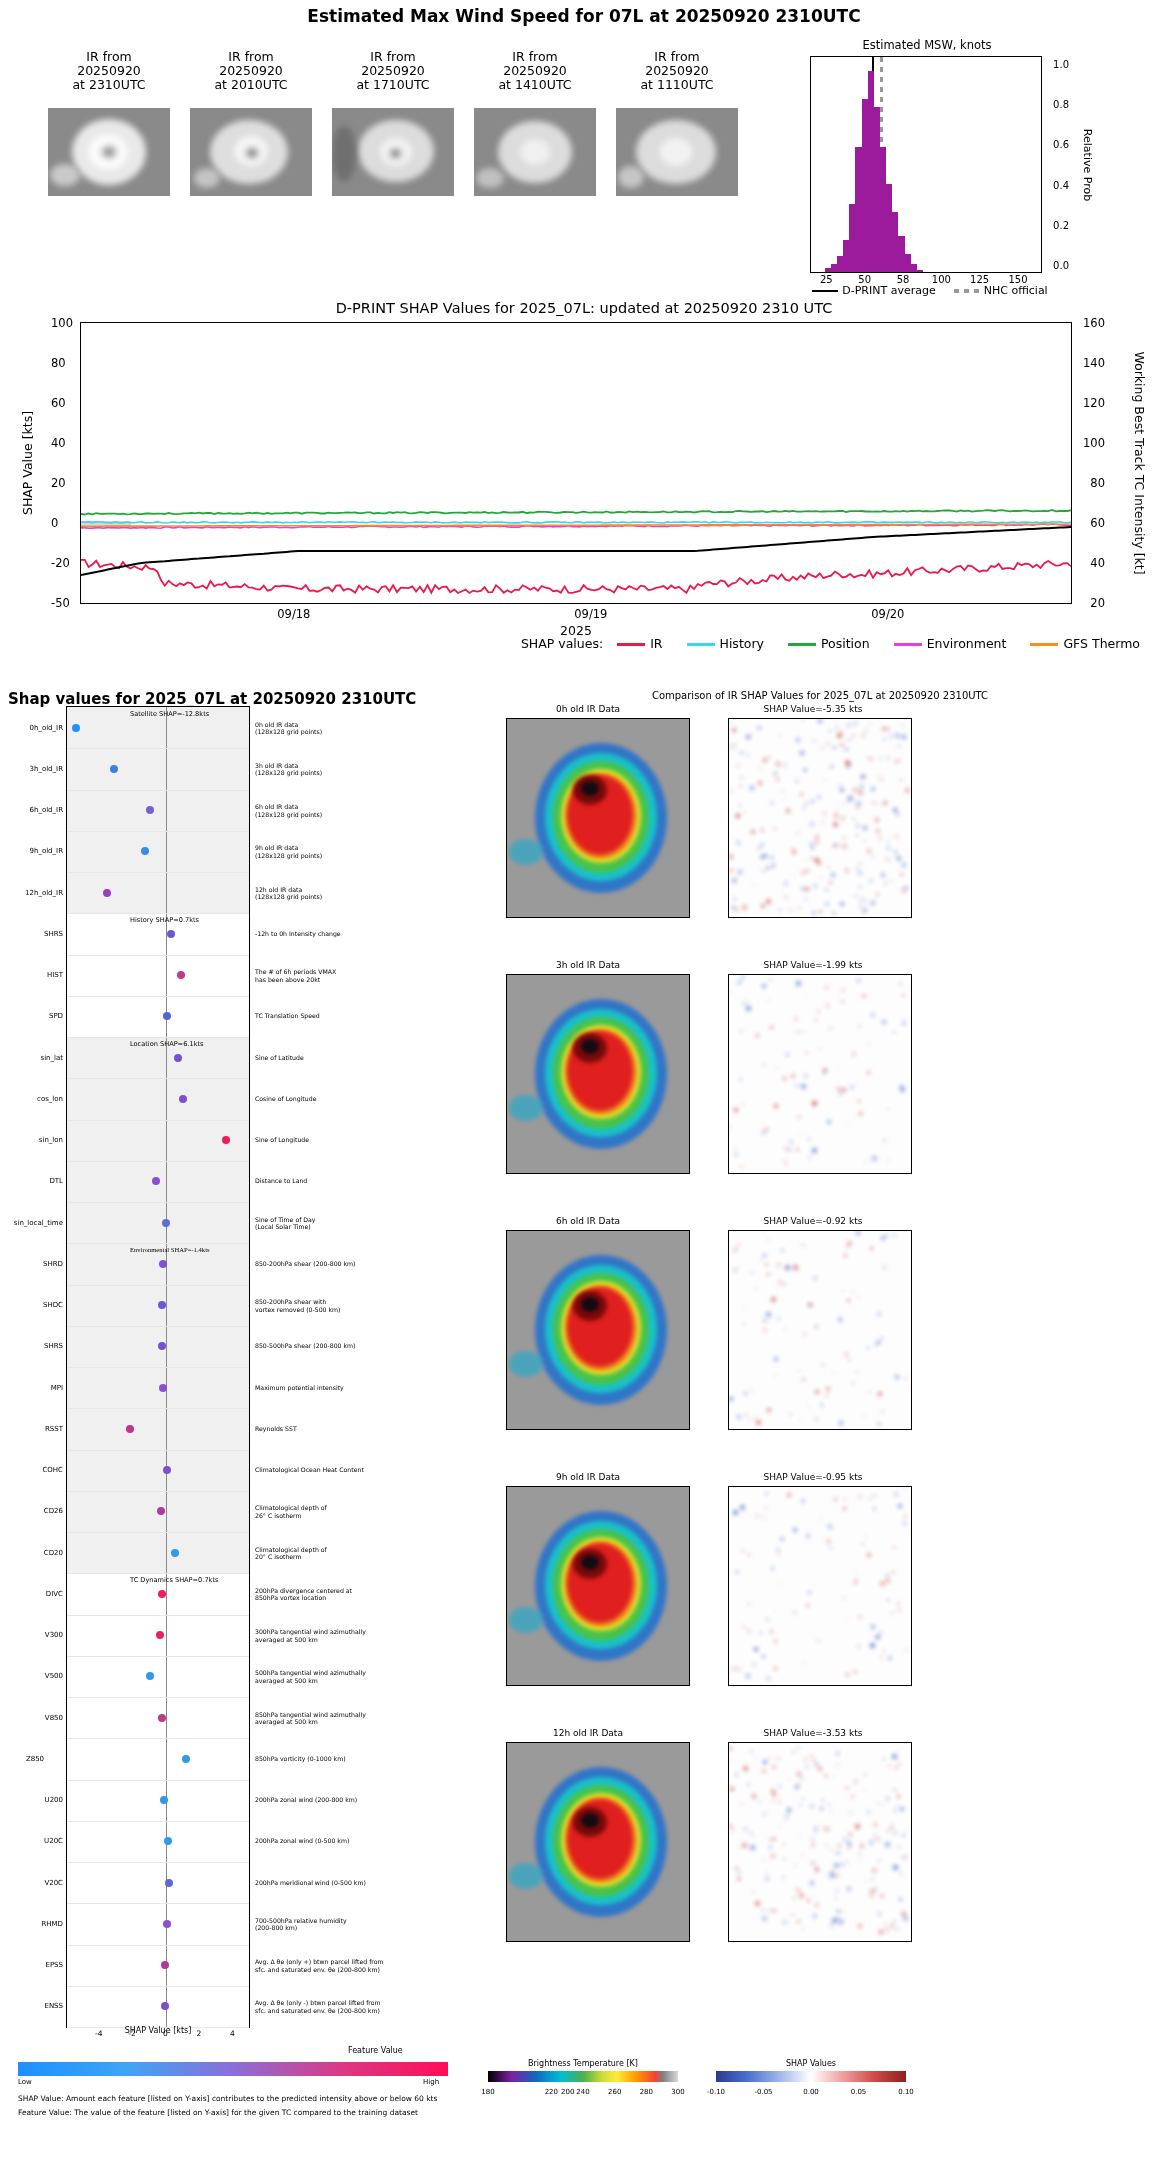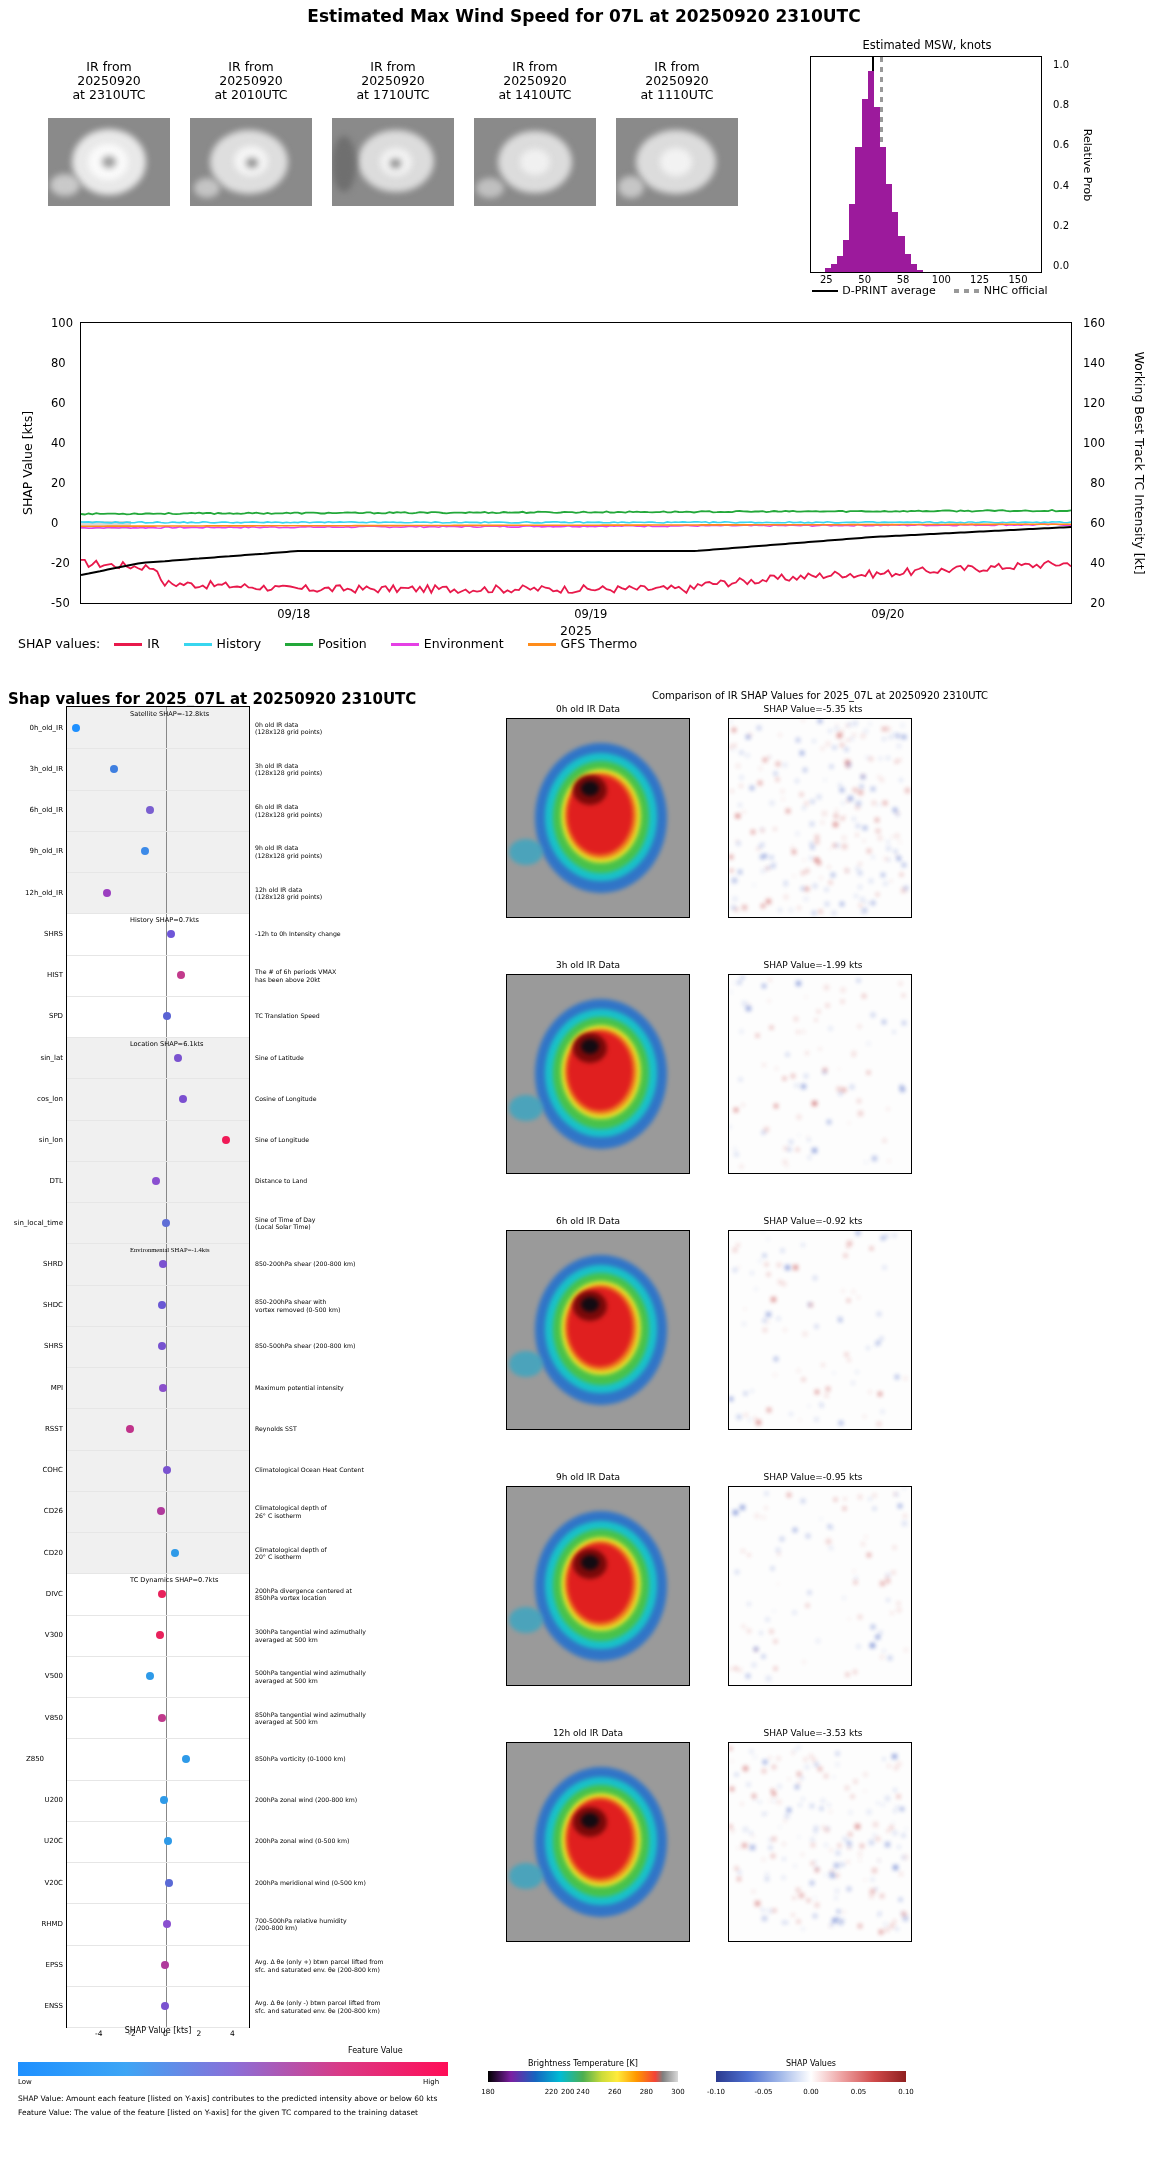--- a/index.html
+++ b/index.html
@@ -2,21 +2,21 @@
 <html><head>
 <meta charset="utf-8">
 <style>
   html,body{margin:0;padding:0;background:#ffffff;}
   body{width:1168px;height:2158px;font-family:"DejaVu Sans",sans-serif;color:#000;position:relative;overflow:hidden;}
   .abs{position:absolute;}
   
   #main-title{top:6px;left:0;width:1168px;text-align:center;font-size:17px;font-weight:bold;}
   
   #ir-strip{top:50px;left:48px;width:700px;display:flex;gap:20px;}
-  .ir-cell{width:122px;margin-top:10px;}
+  .ir-cell{width:122px;}
   .ir-cap{font-size:12.5px;line-height:14px;text-align:center;height:56px;}
   .ir-img{width:122px;height:88px;margin-top:2px;position:relative;overflow:hidden;background:#8a8a8a;}
   .ir-img .cloud{position:absolute;border-radius:50%;filter:blur(3px);}
   
   #hist-panel{top:38px;left:762px;width:330px;height:250px;}
   #hist-title{font-size:11.5px;text-align:center;}
   #hist-plot{position:absolute;top:18px;left:48px;width:230px;height:215px;border:1px solid #000;background:#fff;}
   .hbar{position:absolute;bottom:0;background:#9c1a9c;}
   #nhc-line{position:absolute;top:0;bottom:0;width:3px;background:repeating-linear-gradient(to bottom,#999 0 5px,transparent 5px 10px);}
   #dprint-line{position:absolute;top:0;bottom:0;width:1.5px;background:#000;}
@@ -29,21 +29,21 @@
   
   #ts-panel{top:300px;left:18px;width:1132px;height:370px;}
   #ts-title{font-size:14.5px;text-align:center;}
   #ts-plot{position:absolute;top:22px;left:62px;width:990px;height:280px;border:1px solid #000;background:#fff;}
   .ts-ytick{position:absolute;left:-30px;font-size:11.5px;transform:translateY(-50%);}
   .ts-y2tick{position:absolute;right:-34px;font-size:11.5px;transform:translateY(-50%);}
   .ts-xtick{position:absolute;top:284px;font-size:11.5px;transform:translateX(-50%);}
   #ts-ylab{position:absolute;left:-54px;top:50%;transform:translate(-50%,-50%) rotate(-90deg);font-size:12.5px;white-space:nowrap;}
   #ts-y2lab{position:absolute;right:-68px;top:50%;transform:translate(50%,-50%) rotate(90deg);font-size:12.5px;white-space:nowrap;}
   #ts-xlab{position:absolute;top:300px;left:50%;transform:translateX(-50%);font-size:12.5px;}
-  #ts-legend{position:absolute;top:336px;left:0;width:1132px;text-align:left;font-size:12.5px;}
+  #ts-legend{position:absolute;top:336px;left:0;width:1132px;text-align:right;font-size:12.5px;}
   #ts-legend2{position:absolute;top:356px;left:0;width:1132px;text-align:center;font-size:12.5px;}
   .lg-item{display:inline-block;margin:0 10px;}
   .lg-line{display:inline-block;width:28px;height:2.5px;vertical-align:middle;margin-right:5px;}
   
   #shap-panel{top:690px;left:8px;width:470px;height:1400px;}
   #shap-title{font-size:15px;text-align:left;font-weight:bold;}
   #shap-plot{position:absolute;top:16px;left:58px;width:182px;height:1320px;border:1px solid #000;background:#fff;}
   .srow-label{position:absolute;font-size:7px;text-align:right;width:56px;right:100%;padding-right:4px;transform:translateY(-50%);}
   .sdot{position:absolute;width:8px;height:8px;border-radius:50%;transform:translate(-50%,-50%);}
   .sdesc{position:absolute;left:188px;font-size:6.2px;line-height:7.5px;width:140px;transform:translateY(-50%);}
@@ -160,20 +160,21 @@
       <div class="hytick" style="top: 47.2px;">0.8</div>
       <div class="hytick" style="top: 7px;">1.0</div>
     </div>
   <div id="hist-legend">
     <span><span class="leg-solid"></span><span>D-PRINT average</span></span>
     <span><span class="leg-dash"></span><span>NHC official</span></span>
   </div>
 </div>
 
 <div class="abs" id="ts-panel">
+  <div id="ts-title">D-PRINT SHAP Values for 2025_07L: updated at 20250920 2310 UTC</div>
   <div id="ts-plot">
     <svg id="ts-svg" width="990" height="280" style="position:absolute;left:0;top:0;">
         <rect x="0" y="198" width="50" height="8" fill="#d8d8d8"></rect>
         <path d="M0.0 236.9L3.8 236.9L7.6 243.9L11.4 241.5L15.2 237.7L19.0 244.0L22.8 242.4L26.7 241.6L30.5 240.9L34.3 244.2L38.1 245.3L41.9 239.1L45.7 243.6L49.5 245.5L53.3 243.3L57.1 245.2L60.9 246.9L64.7 242.1L68.5 245.7L72.3 246.0L76.2 248.4L80.0 257.0L83.8 262.7L87.6 257.7L91.4 261.1L95.2 263.2L99.0 260.4L102.8 262.1L106.6 259.4L110.4 260.4L114.2 264.7L118.0 264.2L121.8 262.5L125.7 265.6L129.5 258.0L133.3 263.3L137.1 261.3L140.9 261.7L144.7 259.4L148.5 264.6L152.3 263.8L156.1 263.5L159.9 264.2L163.7 261.1L167.5 264.4L171.3 264.6L175.2 266.2L179.0 266.5L182.8 262.6L186.6 267.7L190.4 266.7L194.2 262.9L198.0 263.5L201.8 262.7L205.6 263.0L209.4 263.5L213.2 264.4L217.0 265.3L220.8 266.0L224.7 262.2L228.5 267.8L232.3 267.5L236.1 268.7L239.9 267.3L243.7 264.9L247.5 264.5L251.3 268.3L255.1 262.7L258.9 262.3L262.7 267.5L266.5 265.7L270.3 266.9L274.2 269.7L278.0 262.5L281.8 266.7L285.6 263.4L289.4 265.7L293.2 266.6L297.0 269.4L300.8 264.1L304.6 263.2L308.4 268.3L312.2 262.2L316.0 269.2L319.8 264.7L323.7 264.8L327.5 265.1L331.3 263.4L335.1 268.6L338.9 263.8L342.7 269.1L346.5 262.1L350.3 269.7L354.1 262.2L357.9 266.1L361.7 263.8L365.5 263.7L369.3 269.2L373.2 266.4L377.0 270.0L380.8 268.2L384.6 266.5L388.4 269.9L392.2 267.6L396.0 268.6L399.8 268.0L403.6 264.1L407.4 269.3L411.2 269.1L415.0 262.4L418.8 265.4L422.7 269.7L426.5 267.2L430.3 269.5L434.1 266.6L437.9 267.1L441.7 262.3L445.5 264.3L449.3 266.8L453.1 264.5L456.9 267.7L460.7 263.0L464.5 264.7L468.3 265.3L472.2 268.3L476.0 267.5L479.8 269.8L483.6 263.4L487.4 269.7L491.2 269.9L495.0 268.9L498.8 268.0L502.6 262.2L506.4 265.6L510.2 266.9L514.0 267.4L517.8 266.1L521.7 263.2L525.5 266.2L529.3 267.0L533.1 269.4L536.9 263.2L540.7 265.1L544.5 266.4L548.3 263.1L552.1 265.0L555.9 266.7L559.7 262.7L563.5 263.3L567.3 267.1L571.2 266.4L575.0 264.8L578.8 264.1L582.6 263.1L586.4 266.0L590.2 262.5L594.0 265.3L597.8 263.8L601.6 266.9L605.4 269.8L609.2 262.6L613.0 266.0L616.8 261.0L620.7 262.7L624.5 259.6L628.3 259.0L632.1 261.0L635.9 261.2L639.7 257.4L643.5 258.4L647.3 263.4L651.1 260.6L654.9 259.5L658.7 255.1L662.5 257.4L666.3 261.2L670.2 256.7L674.0 260.5L677.8 260.0L681.6 257.0L685.4 258.5L689.2 252.5L693.0 252.7L696.8 256.0L700.6 251.5L704.4 256.4L708.2 257.8L712.0 253.7L715.8 256.8L719.7 252.5L723.5 255.6L727.3 250.5L731.1 252.7L734.9 254.1L738.7 250.3L742.5 255.2L746.3 253.6L750.1 252.7L753.9 248.6L757.7 250.9L761.5 254.5L765.3 253.6L769.2 250.8L773.0 254.4L776.8 252.9L780.6 251.9L784.4 253.1L788.2 247.3L792.0 254.8L795.8 249.2L799.6 251.2L803.4 250.3L807.2 247.3L811.0 253.4L814.8 250.8L818.7 252.1L822.5 250.5L826.3 245.2L830.1 252.2L833.9 247.2L837.7 246.0L841.5 244.4L845.3 248.1L849.1 249.9L852.9 249.2L856.7 249.9L860.5 245.7L864.3 247.4L868.2 249.3L872.0 245.9L875.8 243.6L879.6 242.9L883.4 247.2L887.2 242.5L891.0 243.4L894.8 246.3L898.6 248.7L902.4 247.5L906.2 247.9L910.0 243.0L913.8 243.9L917.7 240.7L921.5 246.0L925.3 245.1L929.1 245.2L932.9 246.3L936.7 240.0L940.5 242.2L944.3 240.6L948.1 241.0L951.9 244.3L955.7 241.6L959.5 245.0L963.3 240.2L967.2 238.0L971.0 240.6L974.8 242.6L978.6 242.3L982.4 240.4L986.2 240.1L990.0 243.4" stroke="#e8194b" fill="none" stroke-width="1.8"></path>
         <path d="M0.0 199.0L3.8 199.1L7.6 198.9L11.4 199.6L15.2 198.9L19.0 199.0L22.8 199.4L26.7 199.6L30.5 199.9L34.3 198.9L38.1 199.6L41.9 199.9L45.7 199.0L49.5 199.6L53.3 199.7L57.1 199.0L60.9 198.9L64.7 199.9L68.5 199.8L72.3 199.6L76.2 198.9L80.0 199.5L83.8 200.0L87.6 199.7L91.4 199.0L95.2 199.4L99.0 199.6L102.8 198.9L106.6 199.9L110.4 199.1L114.2 199.8L118.0 199.8L121.8 198.9L125.7 199.0L129.5 199.7L133.3 199.9L137.1 199.5L140.9 199.1L144.7 199.0L148.5 199.5L152.3 199.9L156.1 199.3L159.9 199.9L163.7 199.3L167.5 199.3L171.3 198.9L175.2 199.1L179.0 199.5L182.8 199.6L186.6 198.9L190.4 199.5L194.2 199.1L198.0 199.3L201.8 199.9L205.6 199.2L209.4 199.8L213.2 199.2L217.0 199.6L220.8 198.8L224.7 199.0L228.5 199.7L232.3 199.3L236.1 199.1L239.9 199.0L243.7 199.6L247.5 198.8L251.3 199.4L255.1 199.3L258.9 198.9L262.7 199.2L266.5 199.0L270.3 198.9L274.2 199.1L278.0 199.5L281.8 199.4L285.6 199.8L289.4 199.0L293.2 198.9L297.0 199.6L300.8 199.4L304.6 199.0L308.4 199.3L312.2 199.1L316.0 199.5L319.8 199.4L323.7 199.8L327.5 199.7L331.3 199.5L335.1 198.9L338.9 199.2L342.7 199.1L346.5 199.2L350.3 199.8L354.1 198.9L357.9 199.2L361.7 200.0L365.5 199.7L369.3 199.6L373.2 199.1L377.0 199.6L380.8 199.8L384.6 199.0L388.4 199.4L392.2 199.3L396.0 199.4L399.8 199.9L403.6 198.8L407.4 199.6L411.2 199.2L415.0 199.1L418.8 199.1L422.7 199.3L426.5 199.6L430.3 200.0L434.1 199.8L437.9 199.9L441.7 199.2L445.5 198.8L449.3 199.4L453.1 199.9L456.9 199.6L460.7 200.0L464.5 199.1L468.3 199.1L472.2 198.9L476.0 198.8L479.8 199.4L483.6 199.1L487.4 199.7L491.2 199.8L495.0 198.9L498.8 198.9L502.6 200.0L506.4 199.1L510.2 199.4L514.0 199.4L517.8 199.1L521.7 199.6L525.5 199.8L529.3 199.6L533.1 199.0L536.9 199.7L540.7 199.0L544.5 199.4L548.3 199.7L552.1 199.1L555.9 199.2L559.7 199.2L563.5 199.5L567.3 199.1L571.2 199.1L575.0 199.5L578.8 199.7L582.6 200.0L586.4 198.9L590.2 199.5L594.0 199.0L597.8 199.3L601.6 198.9L605.4 199.1L609.2 199.2L613.0 198.9L616.8 198.8L620.7 199.3L624.5 198.8L628.3 199.9L632.1 198.9L635.9 199.4L639.7 199.5L643.5 198.9L647.3 199.0L651.1 199.5L654.9 200.0L658.7 199.4L662.5 199.4L666.3 199.2L670.2 199.0L674.0 199.9L677.8 199.6L681.6 199.7L685.4 199.3L689.2 199.5L693.0 199.7L696.8 199.5L700.6 199.7L704.4 199.8L708.2 198.8L712.0 199.6L715.8 199.5L719.7 199.1L723.5 200.0L727.3 199.4L731.1 200.0L734.9 199.1L738.7 199.2L742.5 199.6L746.3 198.8L750.1 199.3L753.9 199.9L757.7 199.9L761.5 199.5L765.3 199.2L769.2 199.4L773.0 199.1L776.8 199.5L780.6 199.2L784.4 198.9L788.2 198.9L792.0 198.9L795.8 199.6L799.6 199.4L803.4 199.1L807.2 199.4L811.0 199.3L814.8 199.3L818.7 199.1L822.5 199.4L826.3 199.1L830.1 199.4L833.9 199.0L837.7 199.1L841.5 199.7L845.3 199.0L849.1 198.9L852.9 199.7L856.7 199.9L860.5 199.1L864.3 199.8L868.2 199.0L872.0 199.2L875.8 199.8L879.6 199.2L883.4 200.0L887.2 199.0L891.0 199.0L894.8 199.7L898.6 199.4L902.4 198.9L906.2 199.0L910.0 199.3L913.8 199.8L917.7 199.9L921.5 199.3L925.3 199.8L929.1 199.4L932.9 199.0L936.7 199.8L940.5 199.4L944.3 199.0L948.1 199.2L951.9 199.5L955.7 199.0L959.5 199.9L963.3 199.1L967.2 199.5L971.0 198.9L974.8 199.0L978.6 198.9L982.4 199.5L986.2 199.8L990.0 199.0" stroke="#38d6ef" fill="none" stroke-width="1.6"></path>
         <path d="M0.0 191.0L3.8 191.5L7.6 190.5L11.4 191.3L15.2 190.1L19.0 190.9L22.8 190.8L26.7 190.7L30.5 190.6L34.3 190.6L38.1 191.2L41.9 190.7L45.7 191.3L49.5 191.1L53.3 190.4L57.1 191.0L60.9 191.2L64.7 190.5L68.5 190.5L72.3 190.9L76.2 190.6L80.0 190.6L83.8 191.1L87.6 189.9L91.4 190.8L95.2 191.1L99.0 190.8L102.8 190.4L106.6 190.4L110.4 189.8L114.2 190.3L118.0 189.7L121.8 190.5L125.7 189.9L129.5 190.0L133.3 191.0L137.1 190.0L140.9 190.5L144.7 190.7L148.5 190.1L152.3 190.8L156.1 190.4L159.9 190.8L163.7 190.3L167.5 189.6L171.3 190.4L175.2 189.7L179.0 190.3L182.8 190.9L186.6 189.9L190.4 190.8L194.2 190.4L198.0 190.3L201.8 190.3L205.6 189.7L209.4 190.3L213.2 189.6L217.0 189.6L220.8 190.7L224.7 189.7L228.5 189.6L232.3 189.6L236.1 189.9L239.9 190.5L243.7 190.5L247.5 189.7L251.3 190.2L255.1 190.1L258.9 189.8L262.7 189.6L266.5 189.3L270.3 189.6L274.2 189.5L278.0 190.1L281.8 190.1L285.6 189.3L289.4 189.3L293.2 190.5L297.0 189.9L300.8 190.4L304.6 190.4L308.4 189.2L312.2 190.0L316.0 189.1L319.8 189.6L323.7 189.1L327.5 190.2L331.3 190.3L335.1 189.8L338.9 189.1L342.7 189.4L346.5 190.0L350.3 189.2L354.1 189.1L357.9 189.3L361.7 190.0L365.5 190.3L369.3 189.9L373.2 189.6L377.0 189.6L380.8 189.7L384.6 190.0L388.4 189.1L392.2 189.6L396.0 189.5L399.8 189.7L403.6 189.0L407.4 190.1L411.2 189.4L415.0 190.1L418.8 189.8L422.7 189.0L426.5 189.5L430.3 189.6L434.1 189.4L437.9 189.5L441.7 188.8L445.5 190.0L449.3 189.5L453.1 189.7L456.9 188.7L460.7 188.8L464.5 188.8L468.3 189.2L472.2 189.7L476.0 189.8L479.8 189.5L483.6 188.9L487.4 189.2L491.2 189.1L495.0 189.9L498.8 189.4L502.6 188.7L506.4 189.3L510.2 189.7L514.0 189.1L517.8 189.4L521.7 189.5L525.5 188.4L529.3 189.5L533.1 189.6L536.9 188.9L540.7 189.2L544.5 189.6L548.3 188.4L552.1 189.2L555.9 188.7L559.7 189.2L563.5 188.9L567.3 189.2L571.2 189.4L575.0 189.1L578.8 189.2L582.6 188.4L586.4 189.4L590.2 189.4L594.0 188.3L597.8 189.0L601.6 189.2L605.4 188.6L609.2 188.8L613.0 189.5L616.8 188.8L620.7 188.2L624.5 188.3L628.3 188.1L632.1 189.4L635.9 189.2L639.7 188.9L643.5 189.1L647.3 188.8L651.1 189.2L654.9 188.1L658.7 188.0L662.5 188.3L666.3 188.5L670.2 188.9L674.0 188.5L677.8 188.5L681.6 188.2L685.4 189.2L689.2 188.7L693.0 188.0L696.8 188.5L700.6 188.7L704.4 187.9L708.2 188.5L712.0 187.8L715.8 188.6L719.7 188.6L723.5 188.3L727.3 188.1L731.1 188.4L734.9 188.2L738.7 188.7L742.5 188.5L746.3 188.3L750.1 188.3L753.9 188.4L757.7 188.0L761.5 187.9L765.3 189.0L769.2 188.1L773.0 188.1L776.8 188.2L780.6 188.0L784.4 188.5L788.2 188.3L792.0 188.7L795.8 188.3L799.6 188.6L803.4 188.0L807.2 188.6L811.0 188.6L814.8 188.2L818.7 188.6L822.5 187.8L826.3 188.7L830.1 187.8L833.9 188.2L837.7 187.6L841.5 188.4L845.3 188.0L849.1 188.4L852.9 188.4L856.7 188.0L860.5 187.7L864.3 187.3L868.2 187.5L872.0 187.9L875.8 188.6L879.6 187.5L883.4 188.2L887.2 187.6L891.0 188.6L894.8 188.2L898.6 187.9L902.4 187.6L906.2 187.2L910.0 187.5L913.8 188.0L917.7 187.4L921.5 187.2L925.3 187.8L929.1 188.3L932.9 187.8L936.7 188.0L940.5 187.9L944.3 187.4L948.1 187.8L951.9 188.4L955.7 188.1L959.5 188.1L963.3 187.8L967.2 188.1L971.0 187.0L974.8 188.3L978.6 188.0L982.4 188.0L986.2 188.0L990.0 187.4" stroke="#23a83a" fill="none" stroke-width="1.8"></path>
         <path d="M0.0 204.8L3.8 204.7L7.6 205.3L11.4 205.1L15.2 204.8L19.0 204.7L22.8 205.3L26.7 204.2L30.5 204.6L34.3 204.8L38.1 205.0L41.9 204.3L45.7 204.4L49.5 205.2L53.3 204.6L57.1 205.0L60.9 204.4L64.7 205.1L68.5 204.5L72.3 204.6L76.2 205.0L80.0 205.2L83.8 203.9L87.6 203.9L91.4 205.0L95.2 204.6L99.0 203.8L102.8 204.9L106.6 204.6L110.4 204.4L114.2 204.2L118.0 204.7L121.8 204.9L125.7 203.7L129.5 204.5L133.3 204.7L137.1 204.3L140.9 204.6L144.7 204.8L148.5 203.9L152.3 204.5L156.1 204.5L159.9 204.9L163.7 203.7L167.5 204.6L171.3 203.7L175.2 204.3L179.0 204.6L182.8 204.1L186.6 204.3L190.4 203.8L194.2 204.0L198.0 204.7L201.8 204.5L205.6 204.2L209.4 204.7L213.2 204.7L217.0 204.2L220.8 203.8L224.7 203.9L228.5 203.4L232.3 204.3L236.1 204.1L239.9 204.0L243.7 204.1L247.5 203.5L251.3 204.1L255.1 204.1L258.9 204.3L262.7 204.3L266.5 203.6L270.3 204.4L274.2 204.2L278.0 203.5L281.8 203.4L285.6 203.2L289.4 203.3L293.2 203.3L297.0 203.5L300.8 203.6L304.6 203.7L308.4 204.5L312.2 204.0L316.0 204.0L319.8 204.2L323.7 203.9L327.5 203.5L331.3 203.4L335.1 204.0L338.9 203.1L342.7 204.4L346.5 203.9L350.3 203.5L354.1 203.7L357.9 204.2L361.7 202.9L365.5 203.7L369.3 203.1L373.2 203.5L377.0 203.6L380.8 204.1L384.6 203.1L388.4 203.0L392.2 203.9L396.0 204.2L399.8 204.0L403.6 203.2L407.4 203.2L411.2 203.2L415.0 202.9L418.8 203.8L422.7 203.0L426.5 203.9L430.3 204.1L434.1 204.0L437.9 204.1L441.7 203.3L445.5 202.9L449.3 202.9L453.1 203.8L456.9 203.3L460.7 203.9L464.5 203.6L468.3 203.3L472.2 203.9L476.0 203.5L479.8 203.6L483.6 203.5L487.4 202.8L491.2 203.7L495.0 203.7L498.8 203.9L502.6 203.0L506.4 203.7L510.2 203.3L514.0 203.7L517.8 203.2L521.7 203.2L525.5 203.8L529.3 202.7L533.1 203.1L536.9 202.7L540.7 203.3L544.5 202.4L548.3 202.7L552.1 202.8L555.9 203.3L559.7 203.2L563.5 203.6L567.3 202.4L571.2 203.5L575.0 203.5L578.8 203.4L582.6 203.2L586.4 203.6L590.2 202.8L594.0 203.0L597.8 203.0L601.6 202.8L605.4 202.3L609.2 202.8L613.0 202.9L616.8 203.3L620.7 202.2L624.5 202.6L628.3 202.8L632.1 202.2L635.9 202.5L639.7 202.8L643.5 202.1L647.3 202.2L651.1 202.8L654.9 202.7L658.7 202.4L662.5 202.3L666.3 202.1L670.2 202.6L674.0 201.9L677.8 202.4L681.6 202.1L685.4 202.7L689.2 203.2L693.0 201.9L696.8 202.5L700.6 202.3L704.4 202.7L708.2 202.2L712.0 202.1L715.8 202.5L719.7 202.6L723.5 201.9L727.3 202.1L731.1 203.1L734.9 202.6L738.7 202.5L742.5 201.7L746.3 202.2L750.1 202.9L753.9 202.1L757.7 202.8L761.5 202.8L765.3 202.3L769.2 202.6L773.0 203.0L776.8 201.6L780.6 202.3L784.4 202.9L788.2 202.4L792.0 202.7L795.8 202.0L799.6 202.6L803.4 201.9L807.2 202.5L811.0 201.6L814.8 202.0L818.7 202.3L822.5 201.7L826.3 202.6L830.1 202.3L833.9 202.2L837.7 201.5L841.5 202.0L845.3 202.6L849.1 202.5L852.9 202.1L856.7 202.4L860.5 202.2L864.3 202.0L868.2 202.2L872.0 202.6L875.8 202.6L879.6 201.6L883.4 202.0L887.2 201.9L891.0 201.4L894.8 202.5L898.6 202.0L902.4 202.3L906.2 202.0L910.0 202.5L913.8 202.4L917.7 201.5L921.5 201.3L925.3 202.5L929.1 201.7L932.9 202.1L936.7 202.0L940.5 202.1L944.3 201.4L948.1 201.7L951.9 202.1L955.7 201.5L959.5 201.2L963.3 201.1L967.2 201.8L971.0 201.0L974.8 201.2L978.6 201.8L982.4 202.2L986.2 202.0L990.0 202.1" stroke="#e540e5" fill="none" stroke-width="1.6"></path>
         <path d="M0.0 203.2L3.8 203.2L7.6 203.2L11.4 203.2L15.2 203.2L19.0 203.2L22.8 203.2L26.7 203.1L30.5 203.1L34.3 203.1L38.1 203.1L41.9 203.1L45.7 203.1L49.5 203.1L53.3 203.1L57.1 203.1L60.9 203.1L64.7 203.1L68.5 203.1L72.3 203.1L76.2 203.0L80.0 203.0L83.8 203.0L87.6 203.0L91.4 203.0L95.2 203.0L99.0 203.0L102.8 203.0L106.6 203.0L110.4 203.0L114.2 203.0L118.0 203.0L121.8 203.0L125.7 202.9L129.5 202.9L133.3 202.9L137.1 202.9L140.9 202.9L144.7 202.9L148.5 202.9L152.3 202.9L156.1 202.9L159.9 202.9L163.7 202.9L167.5 202.9L171.3 202.9L175.2 202.8L179.0 202.8L182.8 202.8L186.6 202.8L190.4 202.8L194.2 202.8L198.0 202.8L201.8 202.8L205.6 202.8L209.4 202.8L213.2 202.8L217.0 202.8L220.8 202.8L224.7 202.7L228.5 202.7L232.3 202.7L236.1 202.7L239.9 202.7L243.7 202.7L247.5 202.7L251.3 202.7L255.1 202.7L258.9 202.7L262.7 202.7L266.5 202.7L270.3 202.7L274.2 202.6L278.0 202.6L281.8 202.6L285.6 202.6L289.4 202.6L293.2 202.6L297.0 202.6L300.8 202.6L304.6 202.6L308.4 202.6L312.2 202.6L316.0 202.6L319.8 202.6L323.7 202.5L327.5 202.5L331.3 202.5L335.1 202.5L338.9 202.5L342.7 202.5L346.5 202.5L350.3 202.5L354.1 202.5L357.9 202.5L361.7 202.5L365.5 202.5L369.3 202.5L373.2 202.4L377.0 202.4L380.8 202.4L384.6 202.4L388.4 202.4L392.2 202.4L396.0 202.4L399.8 202.4L403.6 202.4L407.4 202.4L411.2 202.4L415.0 202.4L418.8 202.4L422.7 202.3L426.5 202.3L430.3 202.3L434.1 202.3L437.9 202.3L441.7 202.3L445.5 202.3L449.3 202.3L453.1 202.3L456.9 202.3L460.7 202.3L464.5 202.3L468.3 202.3L472.2 202.2L476.0 202.2L479.8 202.2L483.6 202.2L487.4 202.2L491.2 202.2L495.0 202.2L498.8 202.2L502.6 202.2L506.4 202.2L510.2 202.2L514.0 202.2L517.8 202.2L521.7 202.1L525.5 202.1L529.3 202.1L533.1 202.1L536.9 202.1L540.7 202.1L544.5 202.1L548.3 202.1L552.1 202.1L555.9 202.1L559.7 202.1L563.5 202.1L567.3 202.1L571.2 202.0L575.0 202.0L578.8 202.0L582.6 202.0L586.4 202.0L590.2 202.0L594.0 202.0L597.8 202.0L601.6 202.0L605.4 202.0L609.2 202.0L613.0 202.0L616.8 202.0L620.7 201.9L624.5 201.9L628.3 201.9L632.1 201.9L635.9 201.9L639.7 201.9L643.5 201.9L647.3 201.9L651.1 201.9L654.9 201.9L658.7 201.9L662.5 201.9L666.3 201.9L670.2 201.8L674.0 201.8L677.8 201.8L681.6 201.8L685.4 201.8L689.2 201.8L693.0 201.8L696.8 201.8L700.6 201.8L704.4 201.8L708.2 201.8L712.0 201.8L715.8 201.8L719.7 201.7L723.5 201.7L727.3 201.7L731.1 201.7L734.9 201.7L738.7 201.7L742.5 201.7L746.3 201.7L750.1 201.7L753.9 201.7L757.7 201.7L761.5 201.7L765.3 201.7L769.2 201.6L773.0 201.6L776.8 201.6L780.6 201.6L784.4 201.6L788.2 201.6L792.0 201.6L795.8 201.6L799.6 201.6L803.4 201.6L807.2 201.6L811.0 201.6L814.8 201.6L818.7 201.5L822.5 201.5L826.3 201.5L830.1 201.5L833.9 201.5L837.7 201.5L841.5 201.5L845.3 201.5L849.1 201.5L852.9 201.5L856.7 201.5L860.5 201.5L864.3 201.5L868.2 201.4L872.0 201.4L875.8 201.4L879.6 201.4L883.4 201.4L887.2 201.4L891.0 201.4L894.8 201.4L898.6 201.4L902.4 201.4L906.2 201.4L910.0 201.4L913.8 201.4L917.7 201.3L921.5 201.3L925.3 201.3L929.1 201.3L932.9 201.3L936.7 201.3L940.5 201.3L944.3 201.3L948.1 201.3L951.9 201.3L955.7 201.3L959.5 201.3L963.3 201.3L967.2 201.2L971.0 201.2L974.8 201.2L978.6 201.2L982.4 201.2L986.2 201.2L990.0 201.2" stroke="#ff8c1a" fill="none" stroke-width="1.6"></path>
         <path d="M0.0 252.0L3.8 251.2L7.6 250.5L11.4 249.7L15.2 248.9L19.0 248.2L22.8 247.4L26.7 246.6L30.5 245.8L34.3 245.1L38.1 244.3L41.9 243.5L45.7 242.8L49.5 242.0L53.3 241.2L57.1 240.5L60.9 239.9L64.7 239.6L68.5 239.3L72.3 239.0L76.2 238.7L80.0 238.4L83.8 238.2L87.6 237.9L91.4 237.6L95.2 237.3L99.0 237.0L102.8 236.7L106.6 236.4L110.4 236.1L114.2 235.8L118.0 235.6L121.8 235.3L125.7 235.0L129.5 234.7L133.3 234.4L137.1 234.1L140.9 233.8L144.7 233.5L148.5 233.3L152.3 233.0L156.1 232.7L159.9 232.4L163.7 232.1L167.5 231.8L171.3 231.5L175.2 231.2L179.0 230.9L182.8 230.7L186.6 230.4L190.4 230.1L194.2 229.8L198.0 229.5L201.8 229.2L205.6 228.9L209.4 228.6L213.2 228.3L217.0 228.1L220.8 228.0L224.7 228.0L228.5 228.0L232.3 228.0L236.1 228.0L239.9 228.0L243.7 228.0L247.5 228.0L251.3 228.0L255.1 228.0L258.9 228.0L262.7 228.0L266.5 228.0L270.3 228.0L274.2 228.0L278.0 228.0L281.8 228.0L285.6 228.0L289.4 228.0L293.2 228.0L297.0 228.0L300.8 228.0L304.6 228.0L308.4 228.0L312.2 228.0L316.0 228.0L319.8 228.0L323.7 228.0L327.5 228.0L331.3 228.0L335.1 228.0L338.9 228.0L342.7 228.0L346.5 228.0L350.3 228.0L354.1 228.0L357.9 228.0L361.7 228.0L365.5 228.0L369.3 228.0L373.2 228.0L377.0 228.0L380.8 228.0L384.6 228.0L388.4 228.0L392.2 228.0L396.0 228.0L399.8 228.0L403.6 228.0L407.4 228.0L411.2 228.0L415.0 228.0L418.8 228.0L422.7 228.0L426.5 228.0L430.3 228.0L434.1 228.0L437.9 228.0L441.7 228.0L445.5 228.0L449.3 228.0L453.1 228.0L456.9 228.0L460.7 228.0L464.5 228.0L468.3 228.0L472.2 228.0L476.0 228.0L479.8 228.0L483.6 228.0L487.4 228.0L491.2 228.0L495.0 228.0L498.8 228.0L502.6 228.0L506.4 228.0L510.2 228.0L514.0 228.0L517.8 228.0L521.7 228.0L525.5 228.0L529.3 228.0L533.1 228.0L536.9 228.0L540.7 228.0L544.5 228.0L548.3 228.0L552.1 228.0L555.9 228.0L559.7 228.0L563.5 228.0L567.3 228.0L571.2 228.0L575.0 228.0L578.8 228.0L582.6 228.0L586.4 228.0L590.2 228.0L594.0 228.0L597.8 228.0L601.6 228.0L605.4 228.0L609.2 228.0L613.0 228.0L616.8 227.8L620.7 227.5L624.5 227.2L628.3 226.9L632.1 226.6L635.9 226.3L639.7 226.0L643.5 225.7L647.3 225.4L651.1 225.1L654.9 224.8L658.7 224.5L662.5 224.2L666.3 223.9L670.2 223.6L674.0 223.3L677.8 223.0L681.6 222.7L685.4 222.4L689.2 222.1L693.0 221.8L696.8 221.5L700.6 221.2L704.4 220.9L708.2 220.6L712.0 220.3L715.8 220.0L719.7 219.7L723.5 219.4L727.3 219.1L731.1 218.8L734.9 218.5L738.7 218.2L742.5 217.9L746.3 217.6L750.1 217.3L753.9 217.0L757.7 216.7L761.5 216.4L765.3 216.1L769.2 215.8L773.0 215.5L776.8 215.2L780.6 214.9L784.4 214.6L788.2 214.3L792.0 214.0L795.8 213.8L799.6 213.6L803.4 213.4L807.2 213.2L811.0 213.0L814.8 212.8L818.7 212.7L822.5 212.5L826.3 212.3L830.1 212.1L833.9 211.9L837.7 211.7L841.5 211.5L845.3 211.3L849.1 211.1L852.9 210.9L856.7 210.7L860.5 210.5L864.3 210.3L868.2 210.2L872.0 210.0L875.8 209.8L879.6 209.6L883.4 209.4L887.2 209.2L891.0 209.0L894.8 208.8L898.6 208.6L902.4 208.4L906.2 208.2L910.0 208.0L913.8 207.8L917.7 207.7L921.5 207.5L925.3 207.3L929.1 207.1L932.9 206.9L936.7 206.7L940.5 206.5L944.3 206.3L948.1 206.1L951.9 205.9L955.7 205.7L959.5 205.5L963.3 205.3L967.2 205.2L971.0 205.0L974.8 204.8L978.6 204.6L982.4 204.4L986.2 204.2L990.0 204.0" stroke="#000000" fill="none" stroke-width="2"></path>
       </svg>

